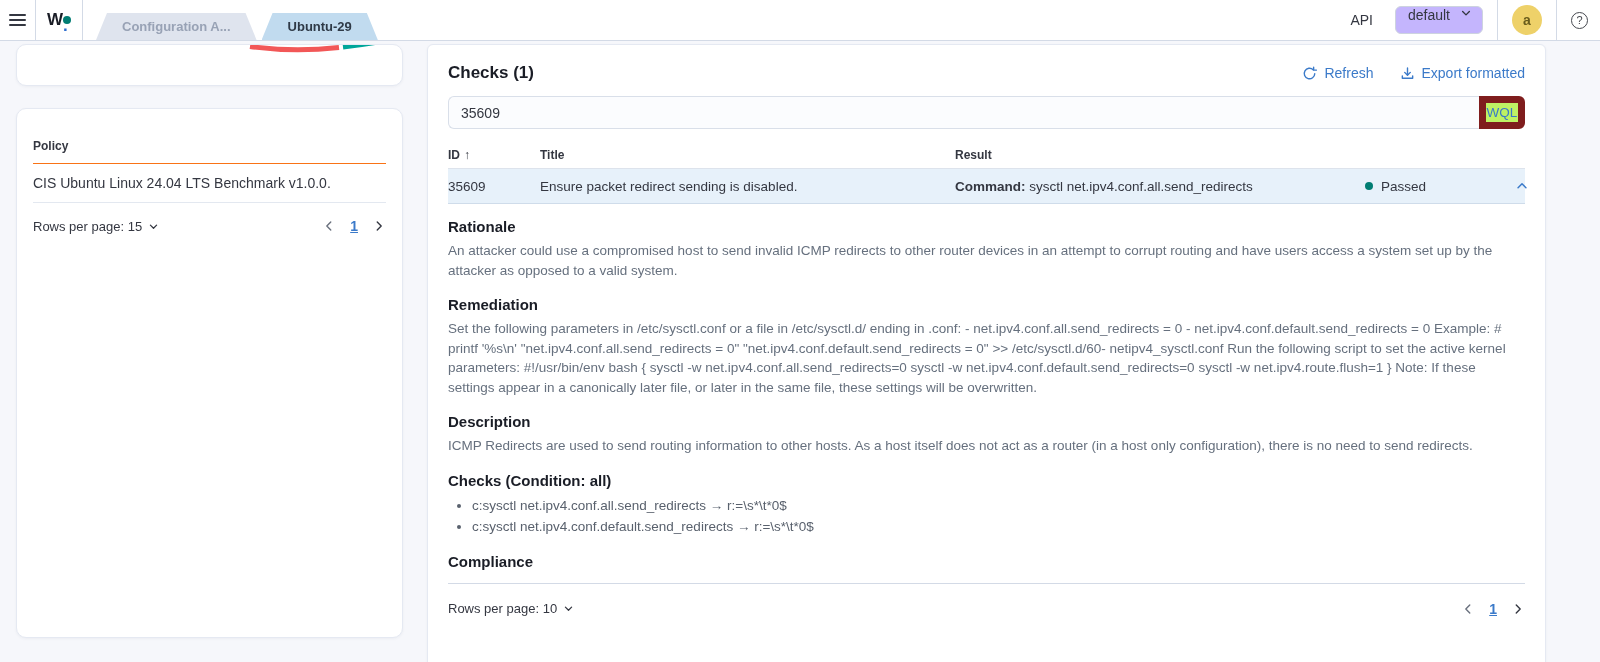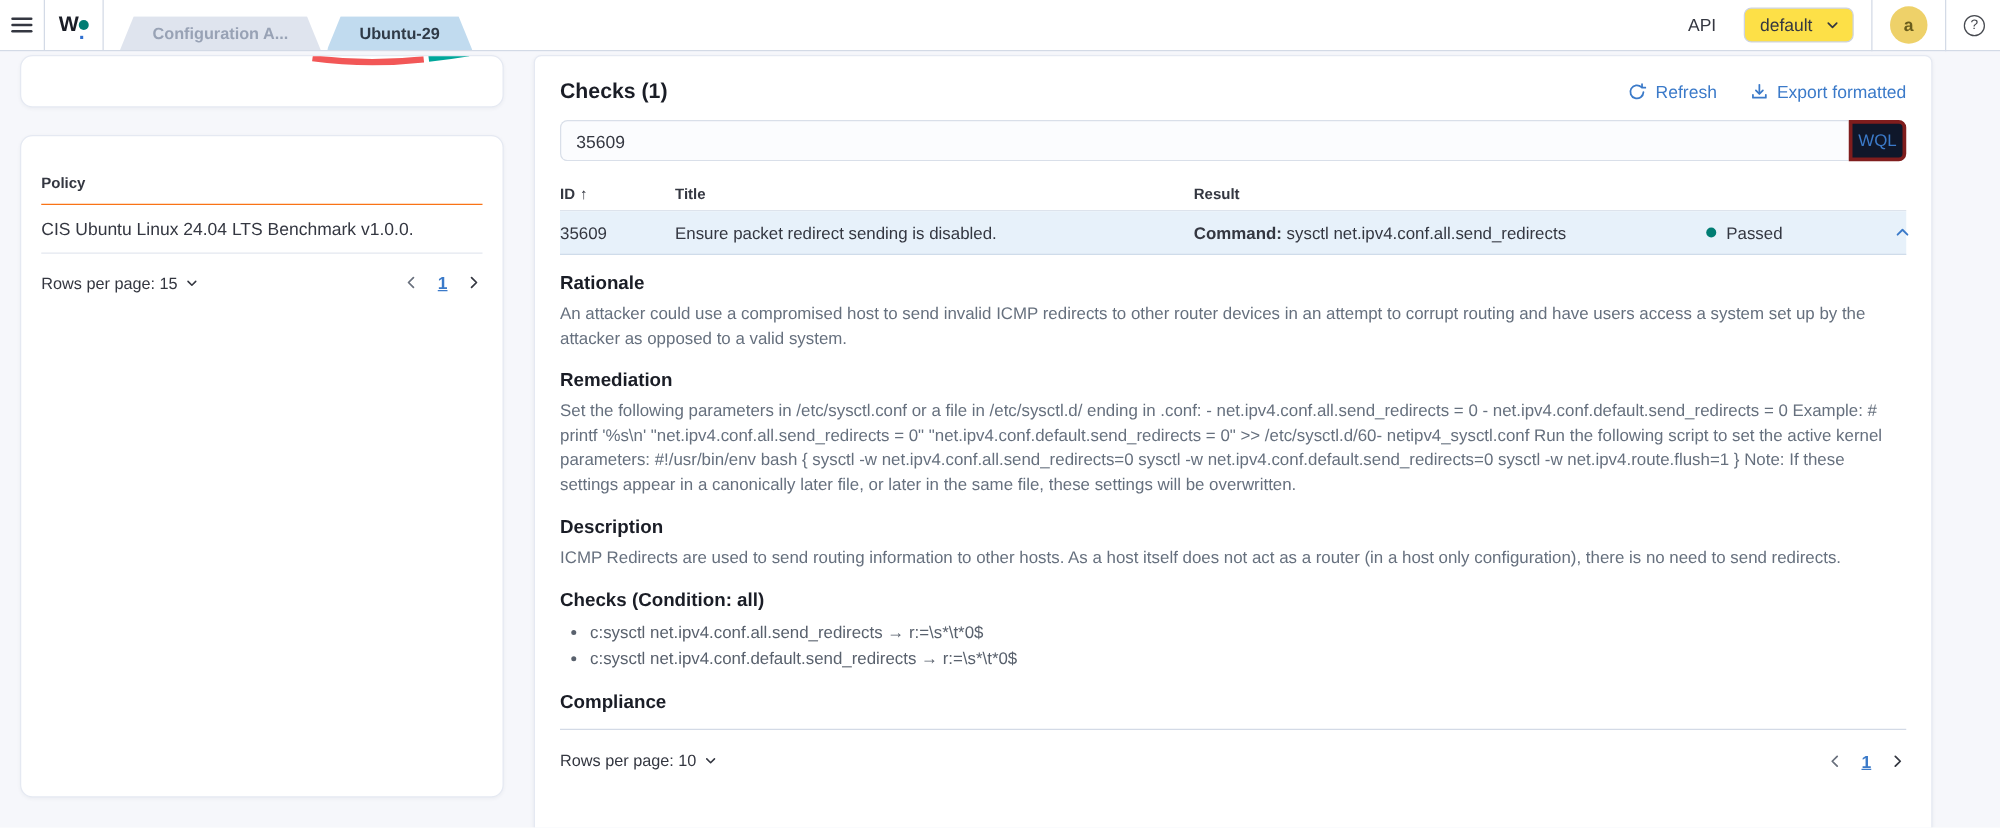--- a/index.html
+++ b/index.html
@@ -15,21 +15,21 @@
   .burger span { display: block; height: 2px; background: #343741; border-radius: 1px; margin: 3px 0; }
   .tb-logo { width: 47px; border-right: 1px solid #d3dae6; font-weight: 700; font-size: 17px; color: #1a1d26; }
   .tb-logo .dot { color: #2f6fd0; }
   .tabs { display: flex; align-items: flex-end; margin-left: 13px; gap: 5px; }
   .tab { height: 27px; display: flex; align-items: center; justify-content: center; font-size: 13px;
          padding: 0 26px; clip-path: polygon(11px 0, calc(100% - 11px) 0, 100% 100%, 0 100%); cursor: pointer; }
   .tab.inactive { background: #dfe4ee; color: #98a2b5; font-weight: 600; }
   .tab.active { background: #c1dbef; color: #2f3a47; font-weight: 700; }
   .tb-right { margin-left: auto; display: flex; align-items: center; padding-right: 12px; }
   .api-label { font-size: 14px; color: #343741; margin-right: 22px; cursor: pointer; }
-  .tb-select { display: flex; align-items: center; gap: 10px; border: 1px solid #cdd3df; background: #fde047;
+  .tb-select { display: flex; align-items: flex-start; gap: 10px; border: 1px solid #cdd3df; background: #c4b5fd;
                border-radius: 6px; height: 28px; padding: 0 10px 0 12px; font-size: 14px; color: #343741; cursor: pointer; }
   .tb-divider { width: 1px; height: 41px; background: #d3dae6; margin: 0 14px; }
   .avatar { width: 30px; height: 30px; border-radius: 50%; background: #eed169; color: #6a5d1c;
             font-size: 14px; font-weight: 600; display: flex; align-items: center; justify-content: center; cursor: pointer; }
   .help-circle { width: 17px; height: 17px; border-radius: 50%; border: 1.4px solid #46494f; color: #46494f;
                  font-size: 11px; display: flex; align-items: center; justify-content: center; cursor: pointer; }
 
   
   .card { position: absolute; background: #fff; border: 1px solid #e5e9f2; box-shadow: 0 1px 3px rgba(40,50,80,.05); }
   .card-chart { left: 16px; top: 44px; width: 387px; height: 42px; border-radius: 10px; overflow: hidden; }
@@ -48,21 +48,21 @@
   
   .main-panel { left: 427px; top: 44px; width: 1119px; height: 625px; border-radius: 6px; padding: 18px 20px 0 20px; }
   .main-head { display: flex; align-items: center; justify-content: space-between; }
   .main-title { font-size: 17px; font-weight: 700; color: #1a1d26; }
   .head-actions { display: flex; align-items: center; gap: 26px; }
   .link-btn { display: flex; align-items: center; gap: 7px; color: #3b7ac9; font-size: 14px; cursor: pointer; }
 
   .search-row { display: flex; margin-top: 13px; }
   .search-input { flex: 1; height: 33px; border: 1px solid #d9dfe9; border-right: none; border-radius: 6px 0 0 6px;
                   background: #fbfcfe; padding: 0 12px; font-size: 14px; color: #343741; font-family: inherit; outline: none; }
-  .wql-btn { width: 46px; height: 33px; border: 3px solid #7f1d1d; border-radius: 0 6px 6px 0; background: #0f172a;
+  .wql-btn { width: 46px; height: 33px; border: 7px solid #7f1d1d; border-radius: 0 6px 6px 0; background: #bef264;
              color: #3b7ac9; font-size: 13.5px; display: flex; align-items: center; justify-content: center; cursor: pointer; }
 
   .grid-row { display: grid; grid-template-columns: 92px 415px 410px 150px 1fr; align-items: center; }
   .thead { margin-top: 13px; height: 27px; border-bottom: 1px solid #dde3ec; }
   .th { font-size: 12px; font-weight: 700; color: #343741; display: flex; align-items: center; gap: 4px; cursor: pointer; }
   .sort-arrow { font-size: 12px; color: #343741; }
   .trow { height: 35px; background: #e7f1fa; border-bottom: 1px solid #cfdcea; font-size: 13.5px; color: #343741; cursor: pointer; }
   .td-target b { font-weight: 700; }
   .result-cell { display: flex; align-items: center; gap: 8px; }
   .dot { width: 8px; height: 8px; border-radius: 50%; background: #017d73; }

